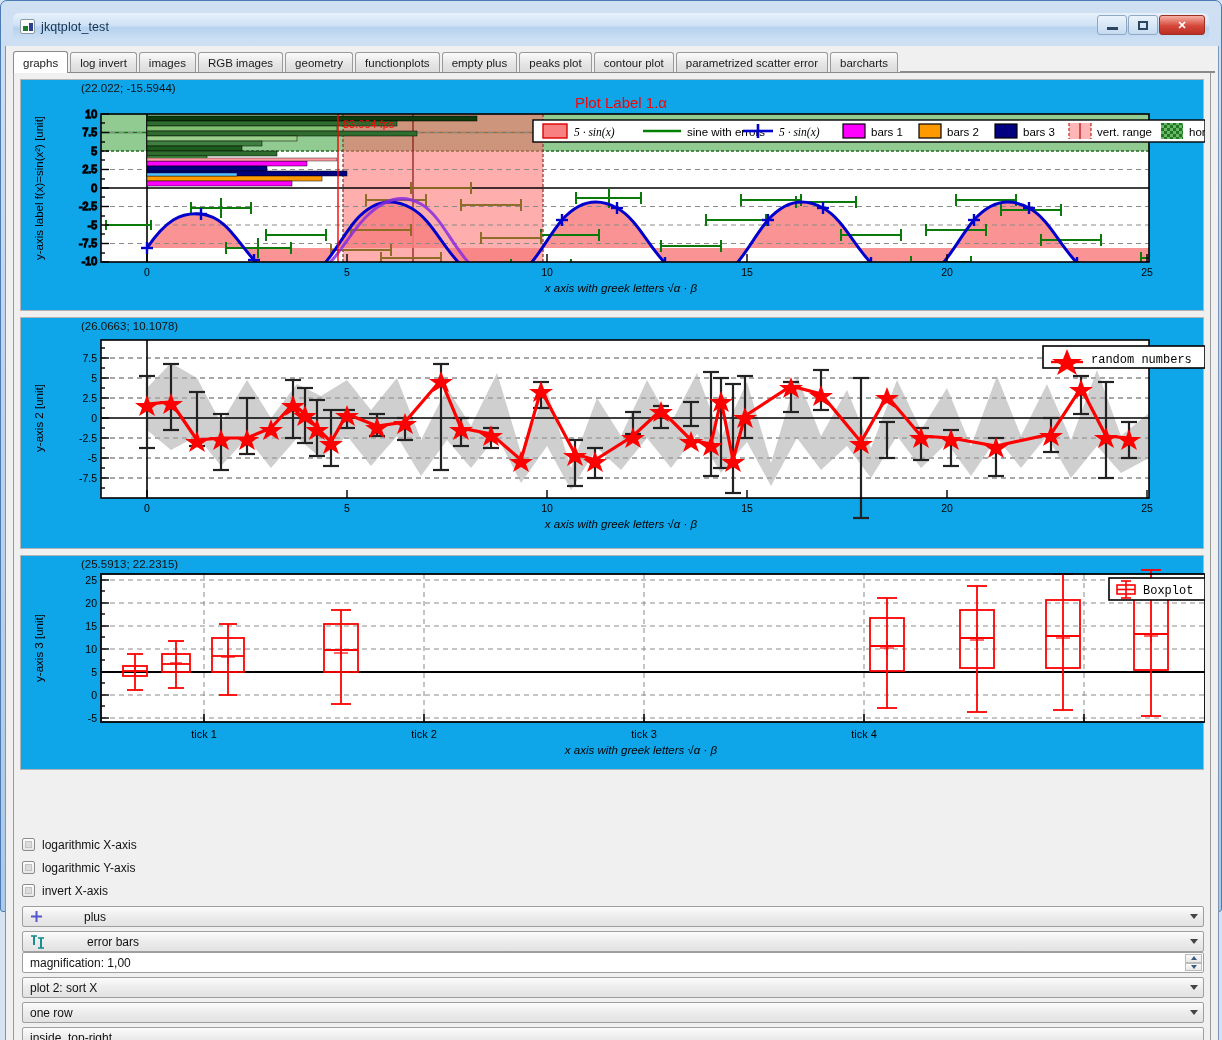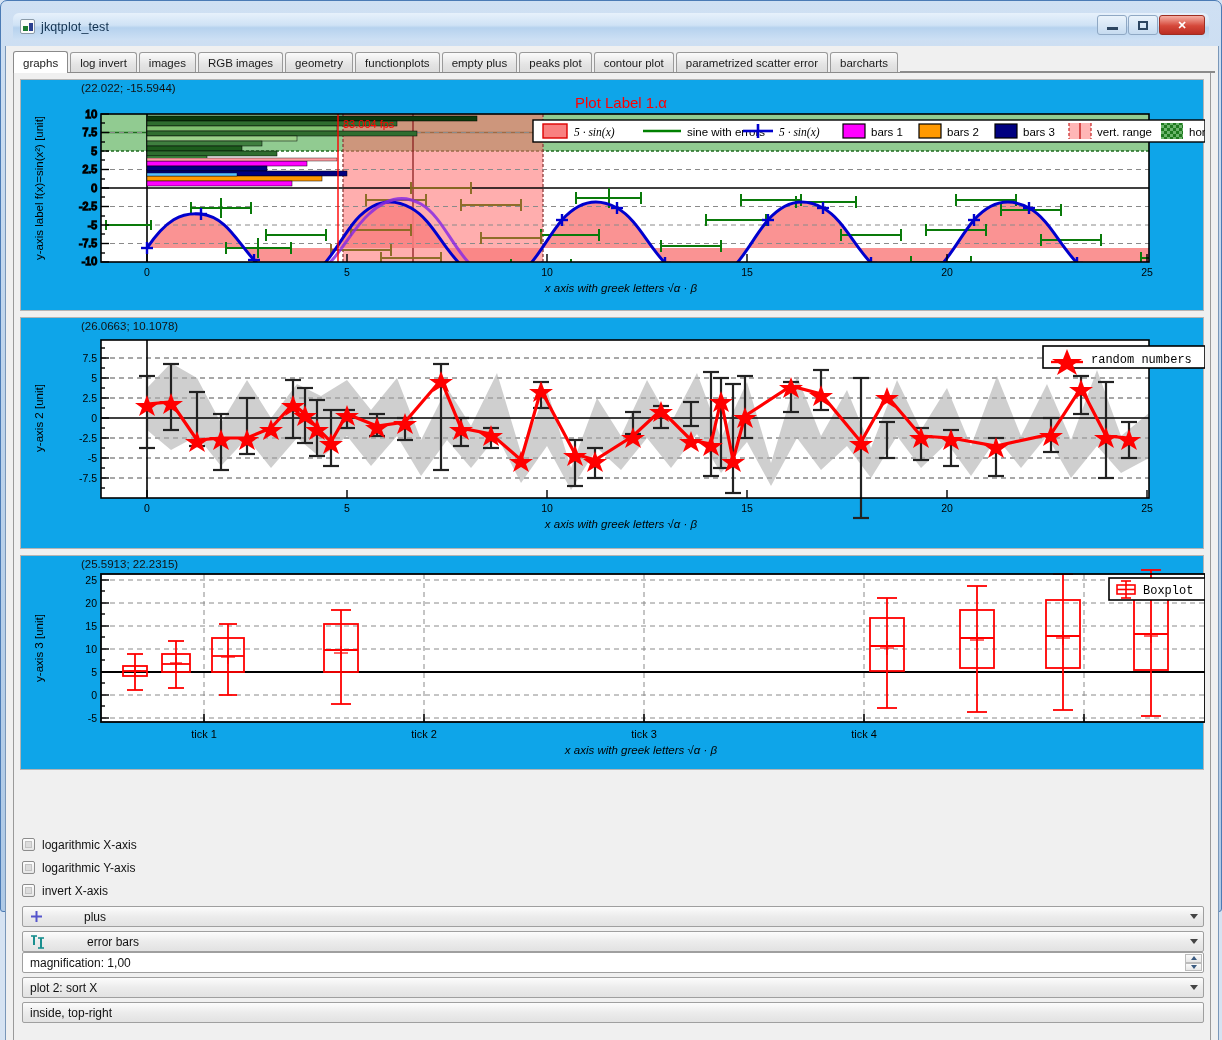--- a/index.html
+++ b/index.html
@@ -1143,20 +1143,26 @@
           </span>
         </div>
 
         <div class="combo">
           <span>plot 2: sort X</span>
           <span class="arrowbtn">
               <span class="caret"></span>
             </span>
         </div>
 
+        <div class="combo">
+          <span>one row</span>
+          <span class="arrowbtn">
+              <span class="caret"></span>
+            </span>
+        </div>
 
         <div class="combo">
 
           <span>inside, top-right</span>
           <span class="arrowbtn"></span>
         </div>
 
       </div>
     </div>
   </div>

